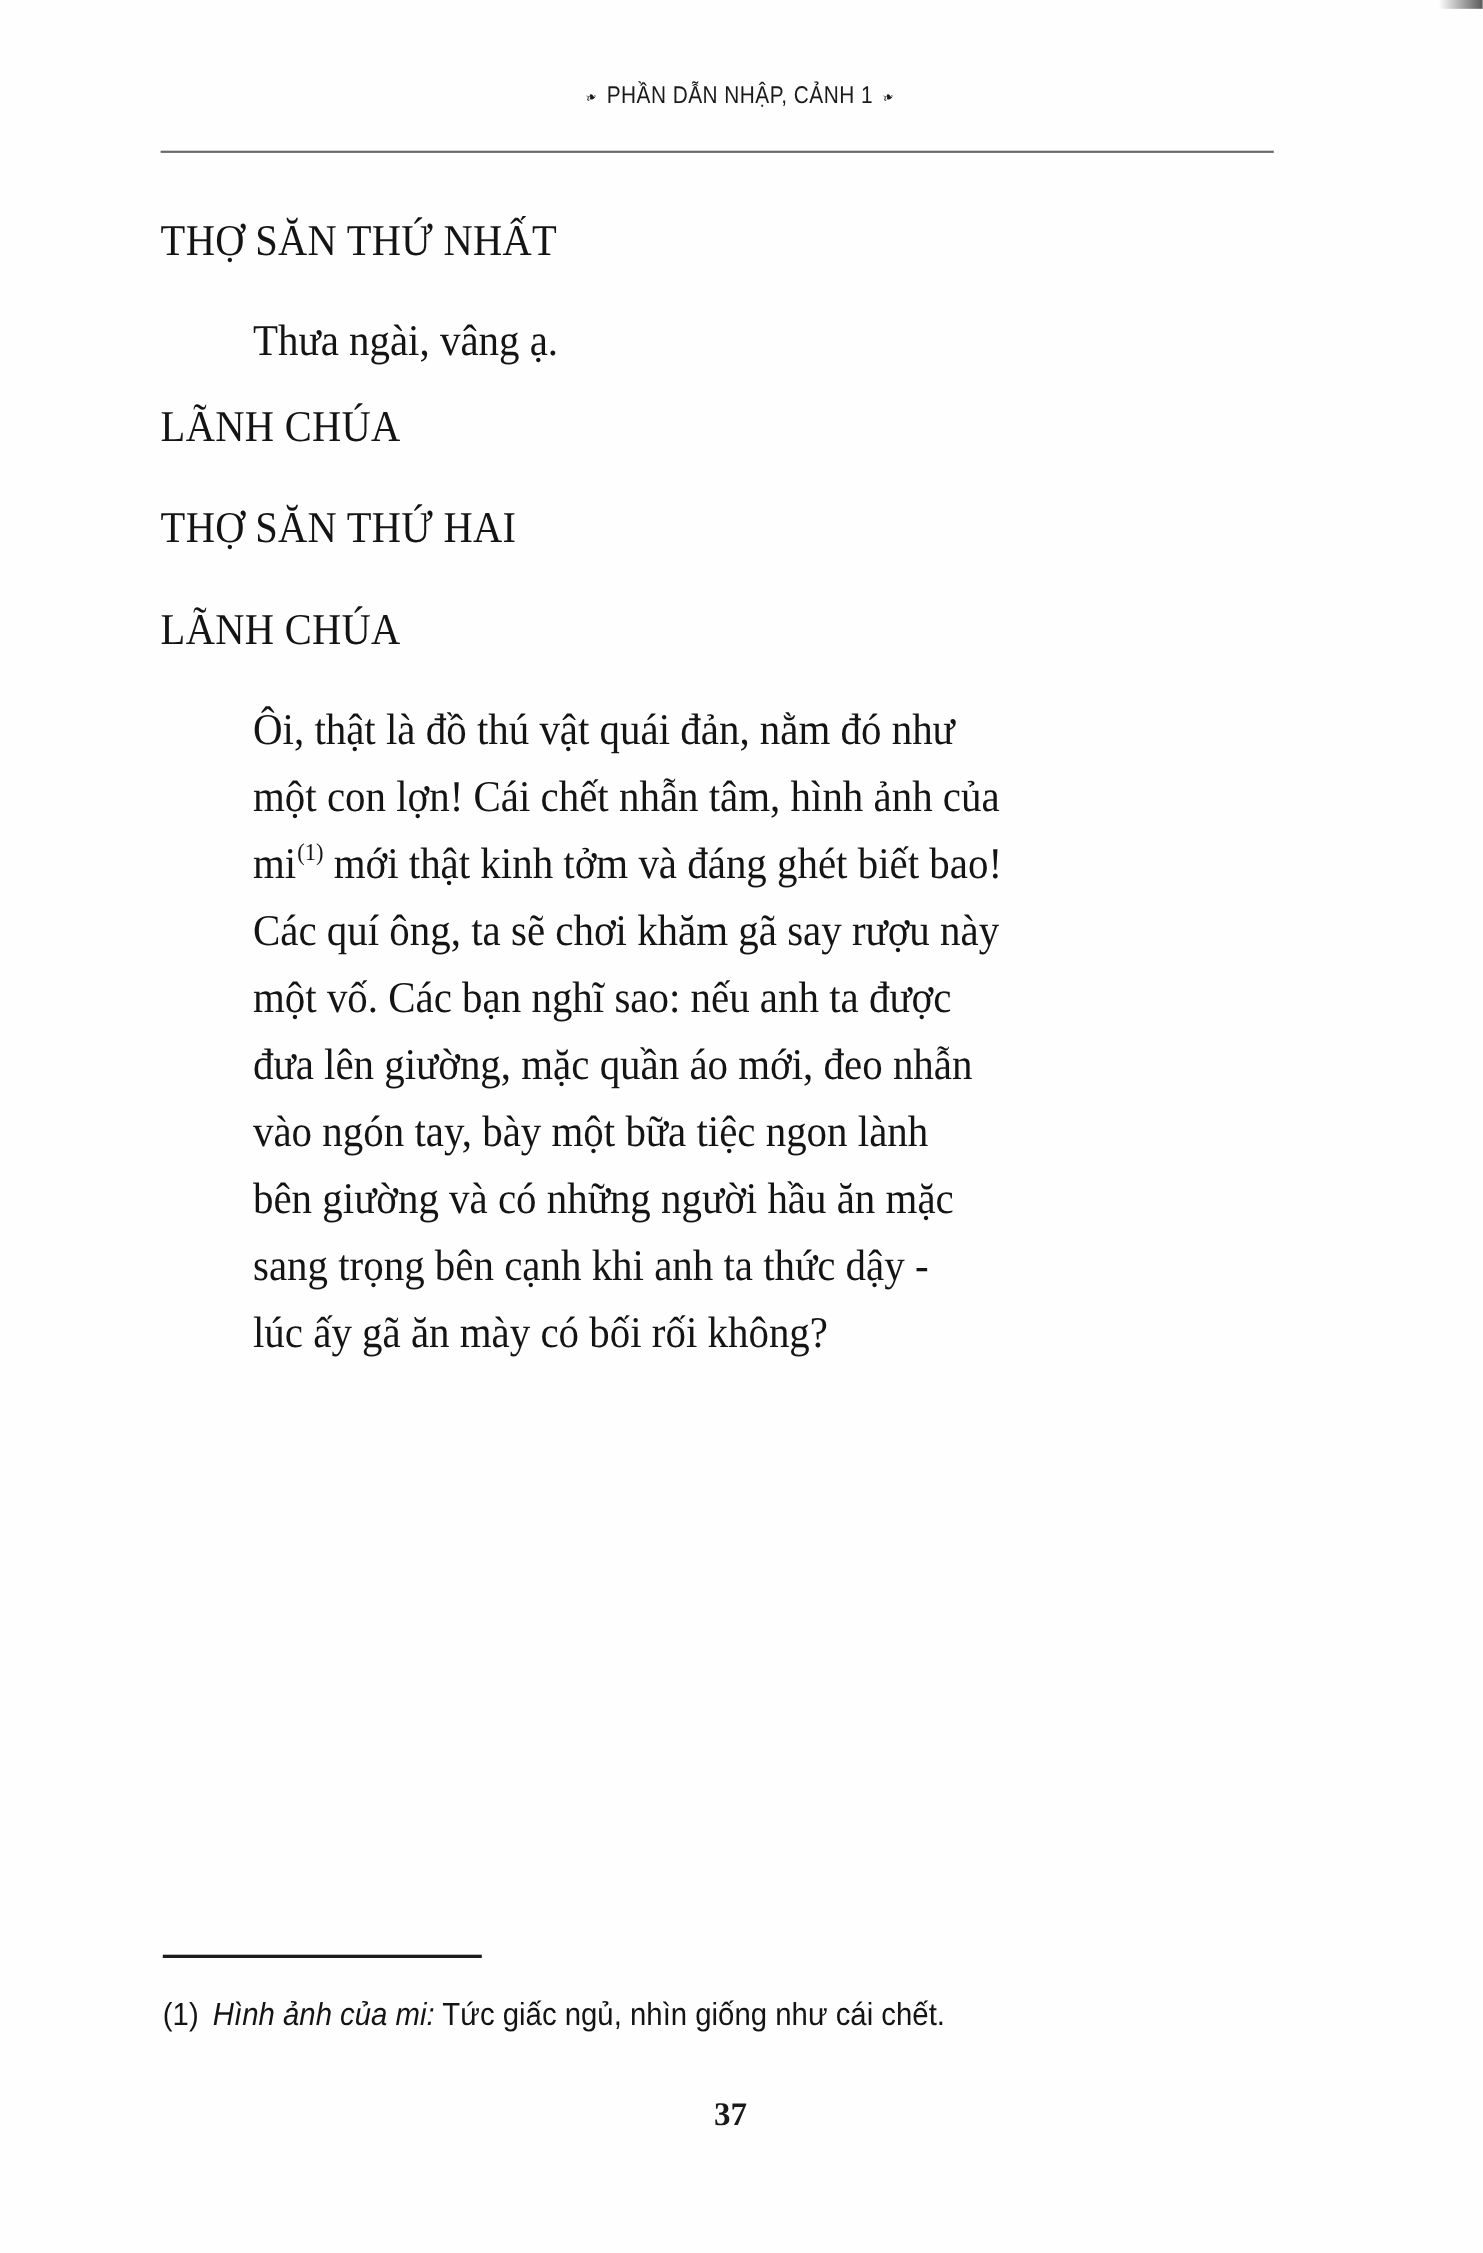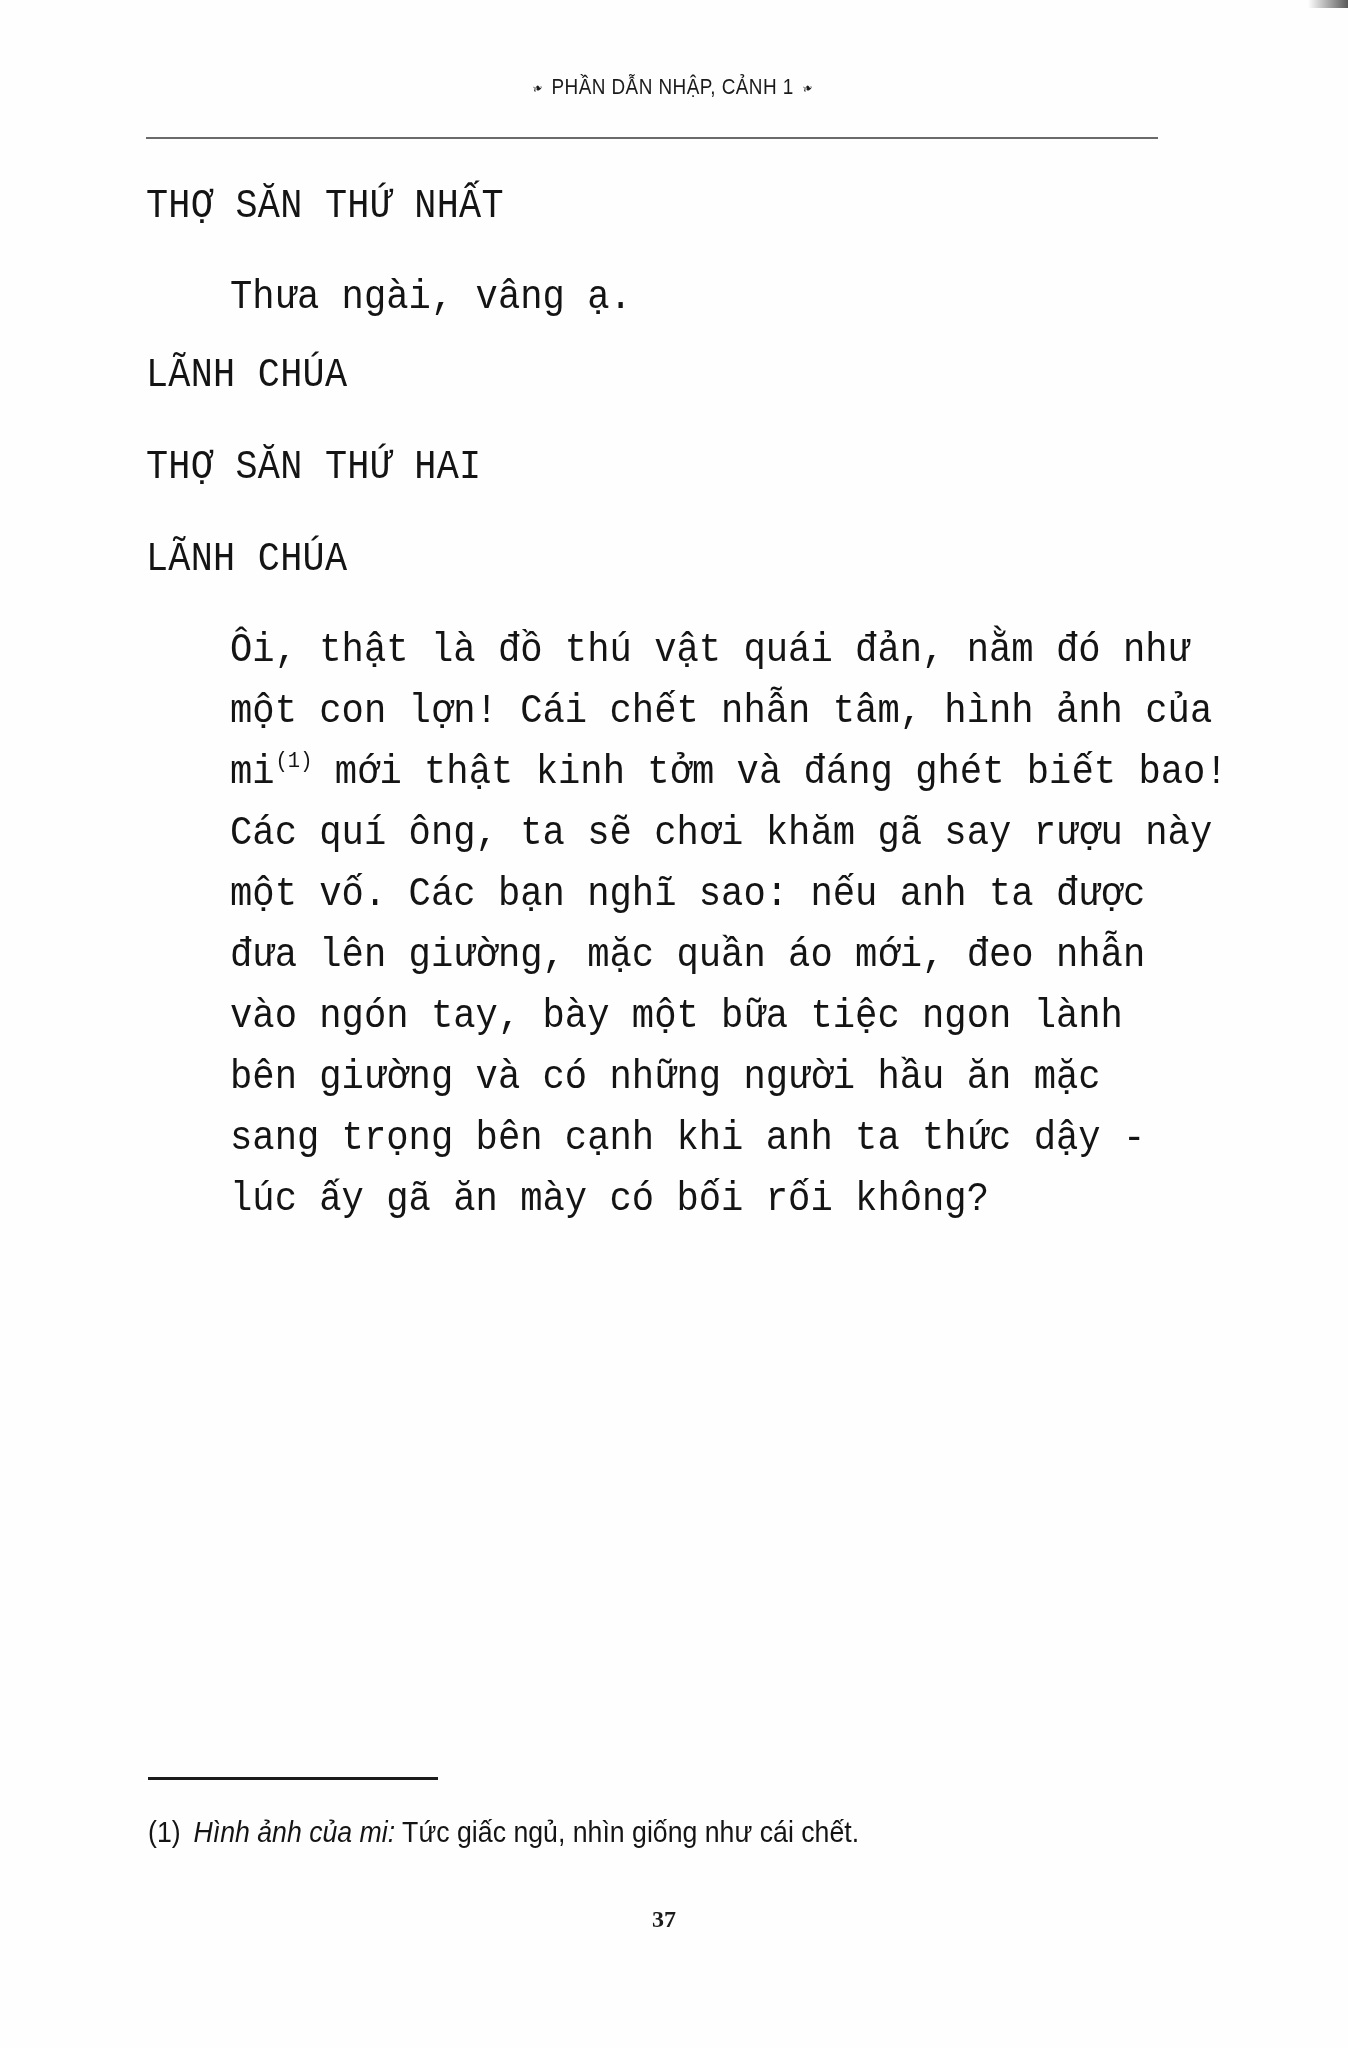--- a/index.html
+++ b/index.html
@@ -51,24 +51,23 @@
     .head-rule {
       position: absolute;
       top: 137px;
       left: 146px;
       width: 1012px;
       height: 2px;
       background: #6a6a6a;
     }
     .body {
       position: absolute;
-      top: 177px;
+      top: 189px;
       left: 146px;
       width: 1012px;
-      font-family: Liberation Mono, monospace;
     }
     .speaker {
       font-size: 40px;
       line-height: 60px;
       letter-spacing: 0.3px;
       margin: 0;
       transform: scaleX(0.92);
       transform-origin: 0 0;
       white-space: nowrap;
     }
@@ -111,21 +110,21 @@
       transform-origin: 0 0;
     }
     .footnote .num { margin-right: 14px; }
     .footnote em { font-style: italic; }
     .page-number {
       position: absolute;
       top: 1906px;
       left: 0;
       width: 1328px;
       text-align: center;
-      font-size: 24px;
+      font-size: 30px;
       font-weight: bold;
       color: #1a1a1a;
     }
   </style>
 </head>
 <body>
 
 <div class="page">
   <div class="corner-shadow"></div>
 

